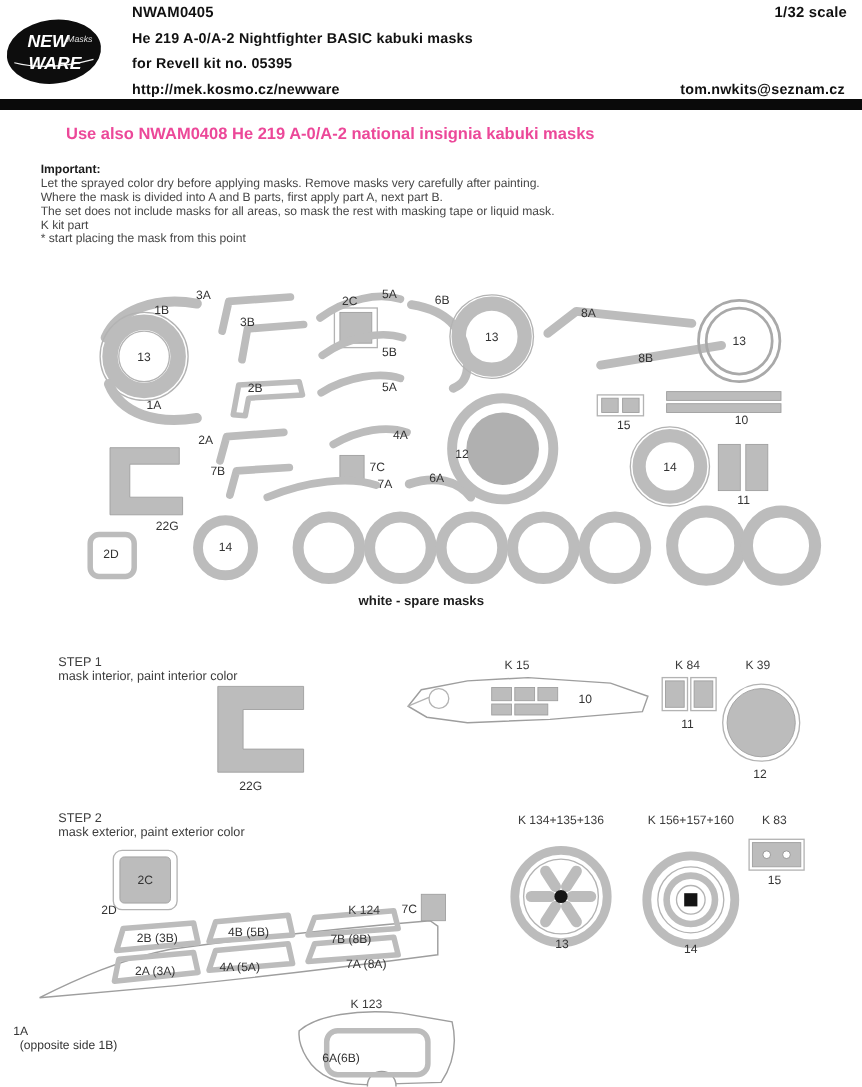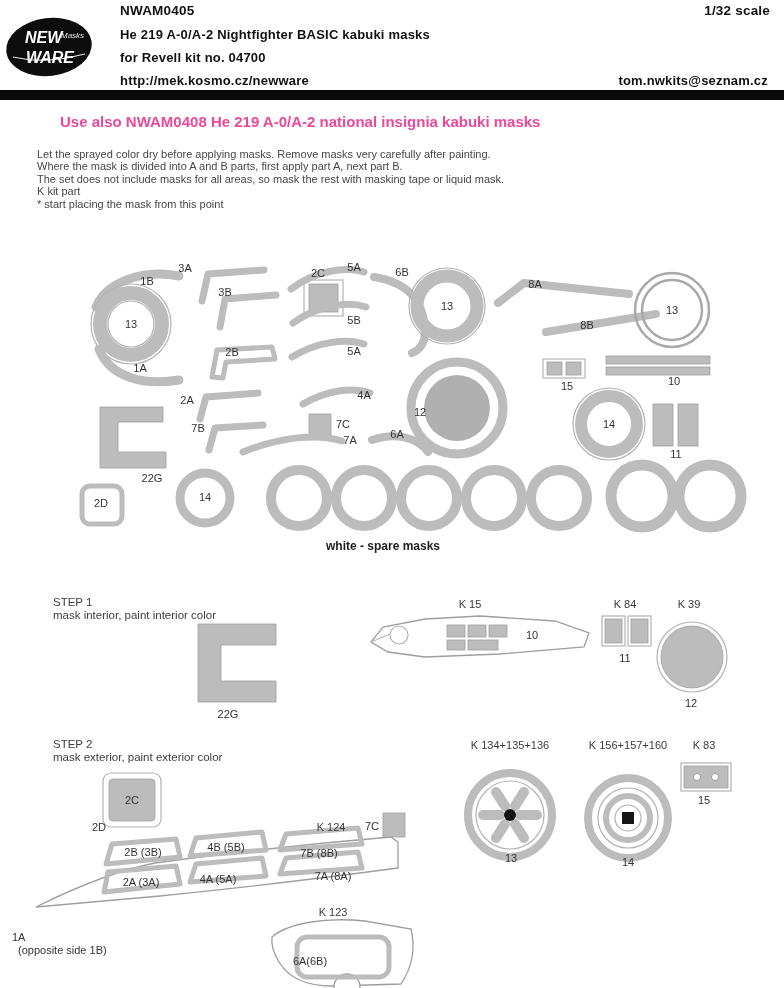--- a/index.html
+++ b/index.html
@@ -237,28 +237,29 @@
       <text class="klbl" x="628" y="749">K 156+157+160</text>
       <text class="lbl" x="628" y="866">14</text>
       <text class="klbl" x="704" y="749">K 83</text>
       <text class="lbl" x="704" y="804">15</text>
     </g>
   </svg>
 
   <div class="abs hdr hdr-code">NWAM0405</div>
   <div class="abs hdr hdr-scale">1/32 scale</div>
   <div class="abs hdr hdr-title">He 219 A-0/A-2 Nightfighter BASIC kabuki masks</div>
-  <div class="abs hdr hdr-kit">for Revell kit no. 04700</div>
+  <div class="abs hdr hdr-kit">for Revell kit no. 05395</div>
   <div class="abs hdr hdr-url">http://mek.kosmo.cz/newware</div>
   <div class="abs hdr hdr-email">tom.nwkits@seznam.cz</div>
   <div class="bar"></div>
 
   <div class="abs banner">Use also  NWAM0408 He 219 A-0/A-2 national insignia kabuki masks</div>
 
   <div class="notes">
+    <div class="heading">Important:</div>
     <div>Let the sprayed color dry before applying masks. Remove masks very carefully after painting.</div>
     <div>Where the mask is divided into A and B parts, first apply part A, next part B.</div>
     <div>The set does not include masks for all areas, so mask the rest with masking tape or liquid mask.</div>
     <div>K kit part</div>
     <div>*  start placing the mask from this point</div>
   </div>
 
   <div class="abs step-title st1t">STEP 1</div>
   <div class="abs step-title st1d">mask interior, paint interior color</div>
   <div class="abs step-title st2t">STEP 2</div>

